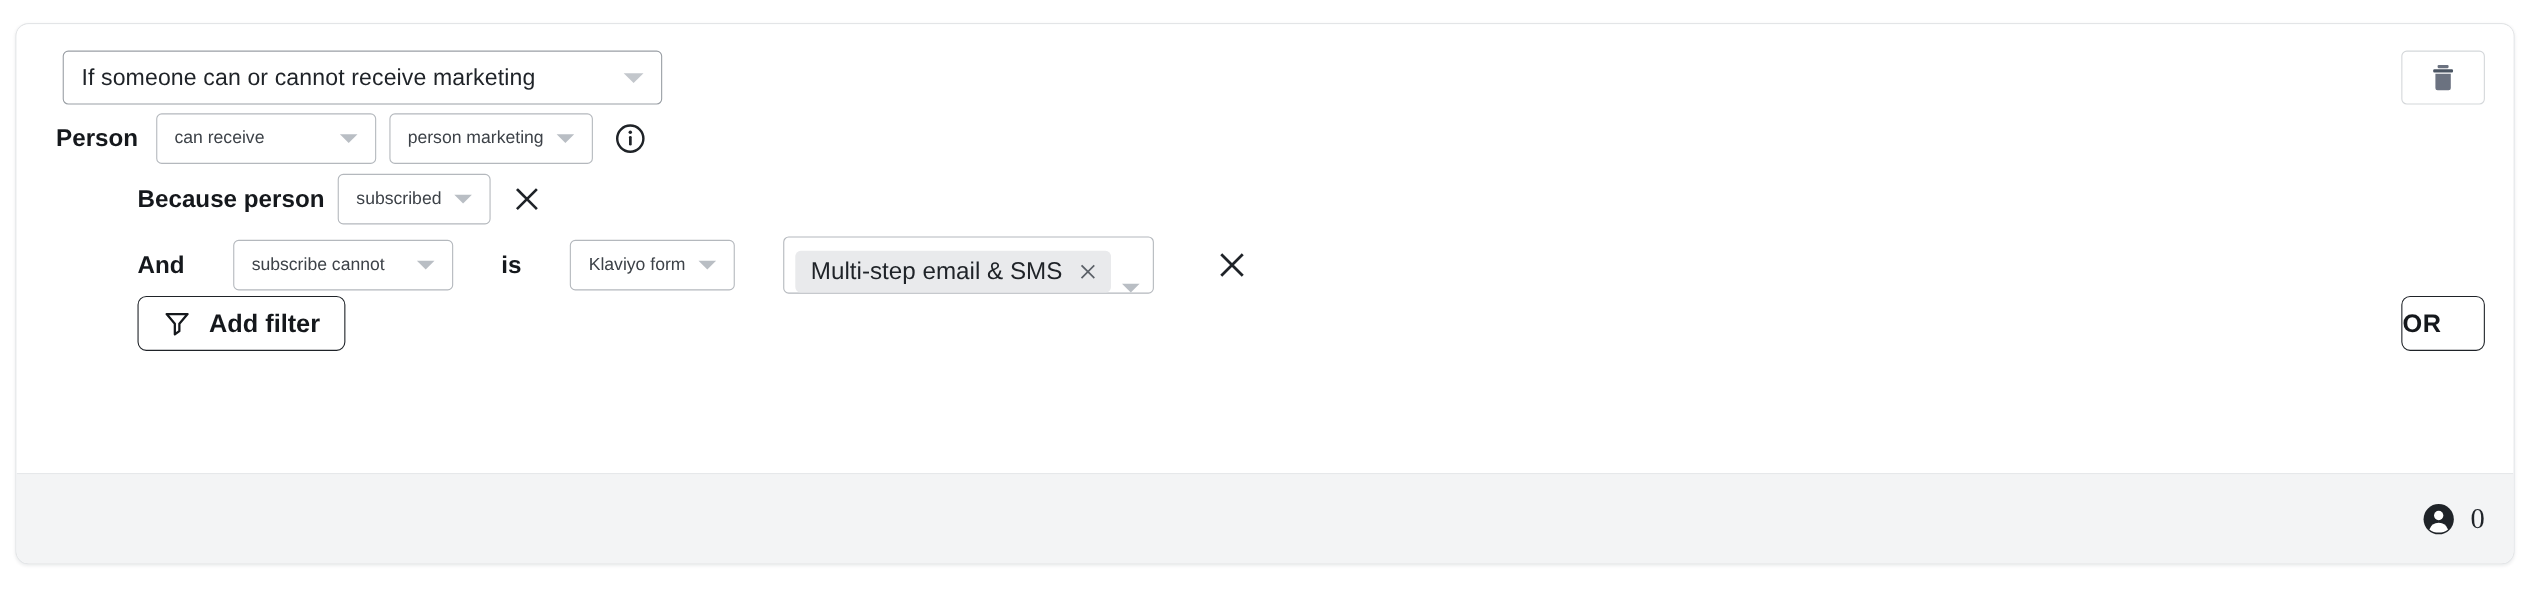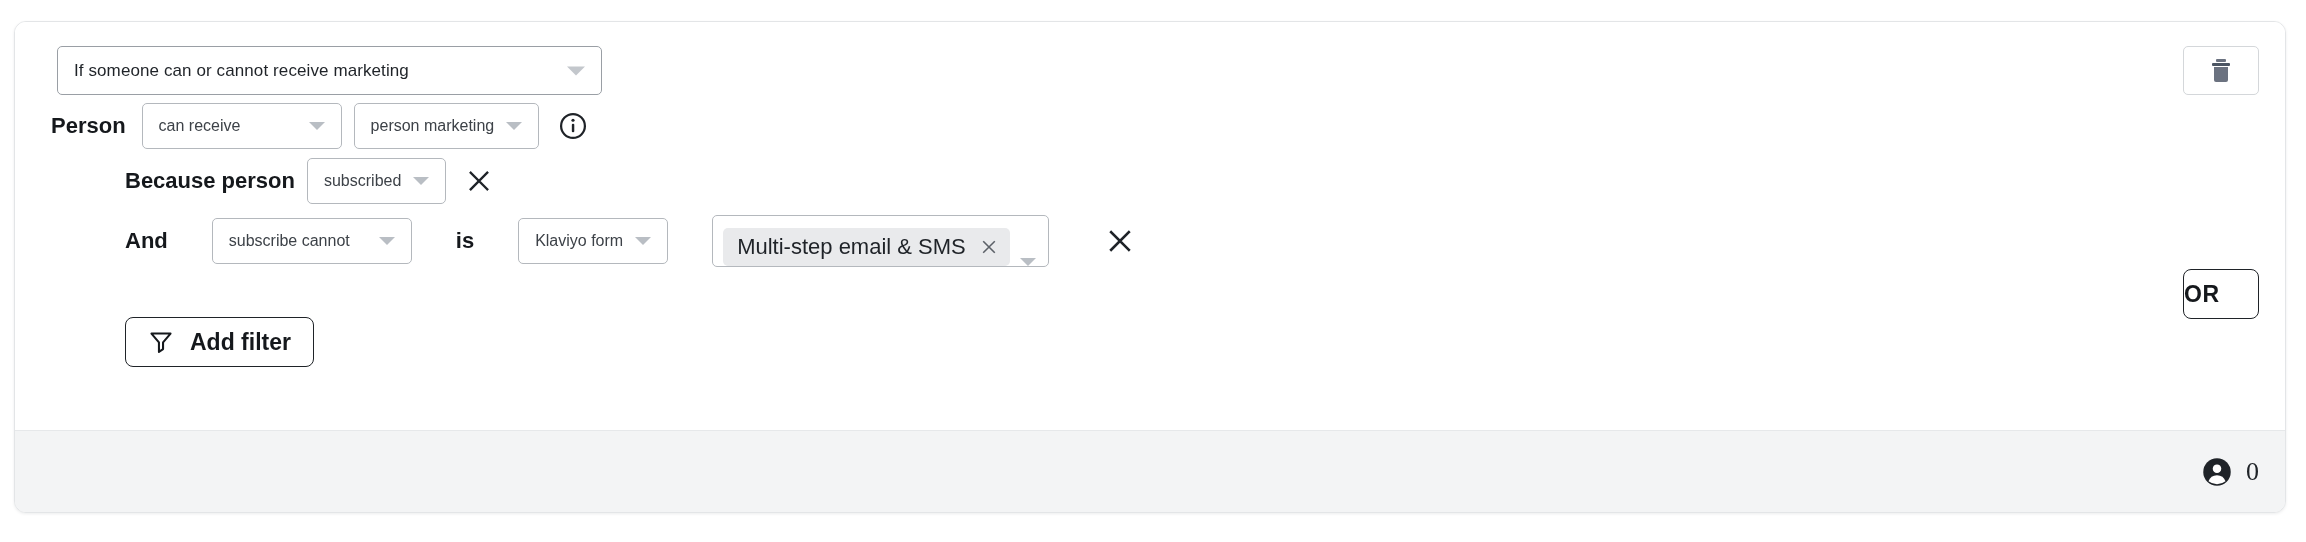--- a/index.html
+++ b/index.html
@@ -91,21 +91,21 @@
     border: 1px solid #9a9fa5;
     border-radius: 5px;
     background: #fff;
     box-sizing: border-box;
     display: flex;
     align-items: center;
     padding: 0 16px;
     cursor: pointer;
   }
   .big-select .label {
-    font-size: 17px;
+    font-size: 21px;
     color: #1f2328;
     letter-spacing: .1px;
     white-space: nowrap;
   }
   .caret-big {
     position: absolute;
     right: 16px;
     top: 50%;
     transform: translateY(-50%);
     width: 0; height: 0;
@@ -220,21 +220,20 @@
     display: inline-flex;
     align-items: center;
     gap: 16px;
     height: 50px;
     padding: 0 22px;
     border: 1px solid #1f2328;
     border-radius: 8px;
     background: #fff;
     box-sizing: border-box;
     cursor: pointer;
-    margin-top: 48px;
   }
   .add-filter .af-text {
     font-size: 23px;
     font-weight: bold;
     color: #15181c;
     white-space: nowrap;
   }
 
   
   .trash-btn {

